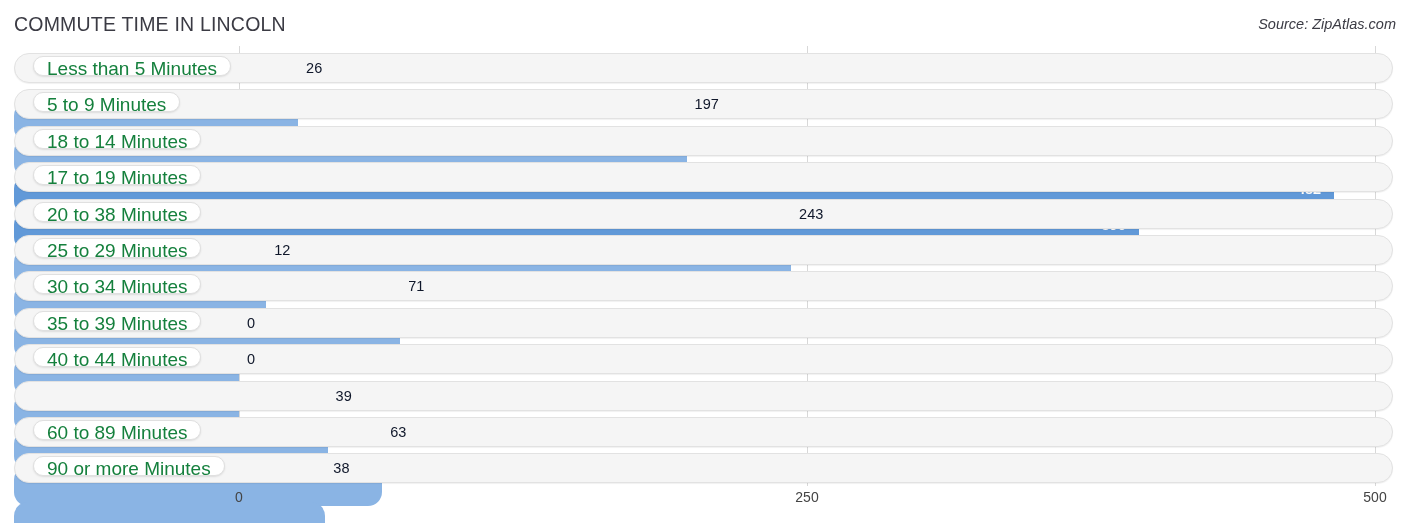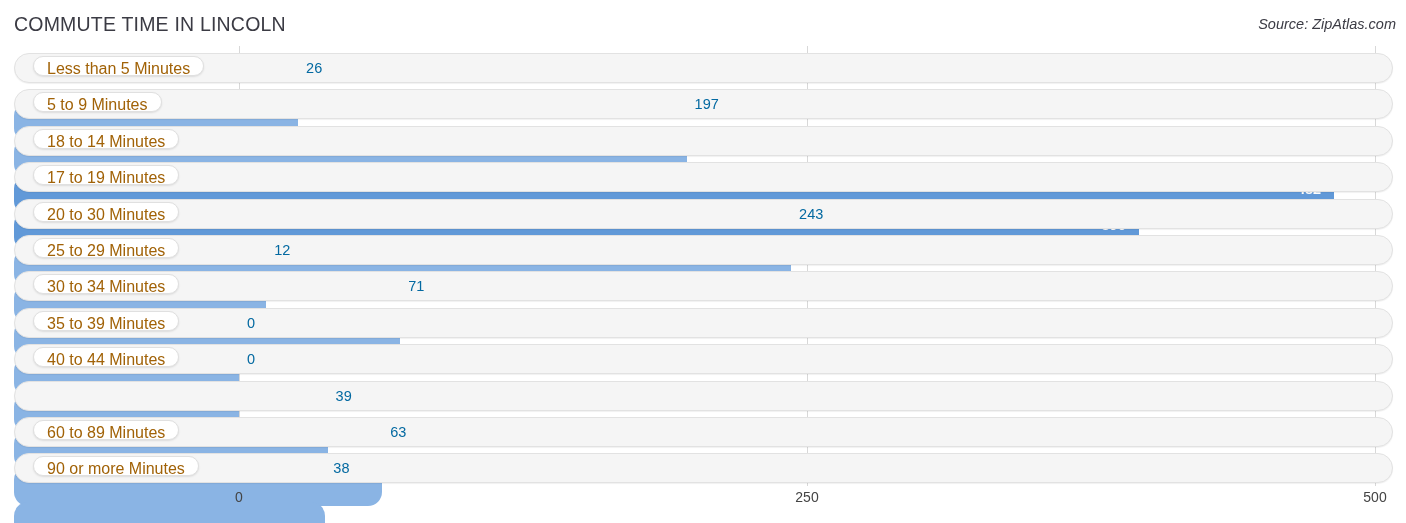--- a/index.html
+++ b/index.html
@@ -101,35 +101,35 @@
     font-size: 14.5px;
     color: #ffffff;
     font-weight: 700;
     white-space: nowrap;
   }
   .bar-value-out {
     position: absolute;
     top: 0;
     line-height: 30px;
     font-size: 14.5px;
-    color: #0369a1;
+    color: #0f172a;
     white-space: nowrap;
   }
   .label-pill {
     position: absolute;
     left: 33px;
     top: 3px;
     height: 20px;
     line-height: 24px;
     padding: 0 13px;
     background: #ffffff;
     border: 1px solid #e0e0e0;
     border-radius: 13px;
-    font-size: 16px;
-    color: #a16207;
+    font-size: 19px;
+    color: #15803d;
     white-space: nowrap;
     box-shadow: 0 1px 2px rgba(0,0,0,0.10);
     box-sizing: border-box;
   }
 
   
   #axis {
     position: absolute;
     left: 0;
     top: 483px;
@@ -182,21 +182,21 @@
       <div class="row" style="top: 116.2px;">
         <div class="track"></div>
         <div class="bar" style="width: 1124.71px; background: rgb(97, 153, 216);">
           <div class="bar-value-in">396</div>
         </div>
         <div class="label-pill">17 to 19 Minutes</div>
       </div>
       <div class="row" style="top: 152.6px;">
         <div class="track"></div>
         <div class="bar" style="width: 777.096px; background: rgb(138, 180, 228);"></div>
-        <div class="label-pill">20 to 30 Minutes</div>
+        <div class="label-pill">20 to 38 Minutes</div>
         <div class="bar-value-out" style="left: 799.096px;">243</div>
       </div>
       <div class="row" style="top: 189px;">
         <div class="track"></div>
         <div class="bar" style="width: 252.264px; background: rgb(138, 180, 228);"></div>
         <div class="label-pill">25 to 29 Minutes</div>
         <div class="bar-value-out" style="left: 274.264px;">12</div>
       </div>
       <div class="row" style="top: 225.4px;">
         <div class="track"></div>

